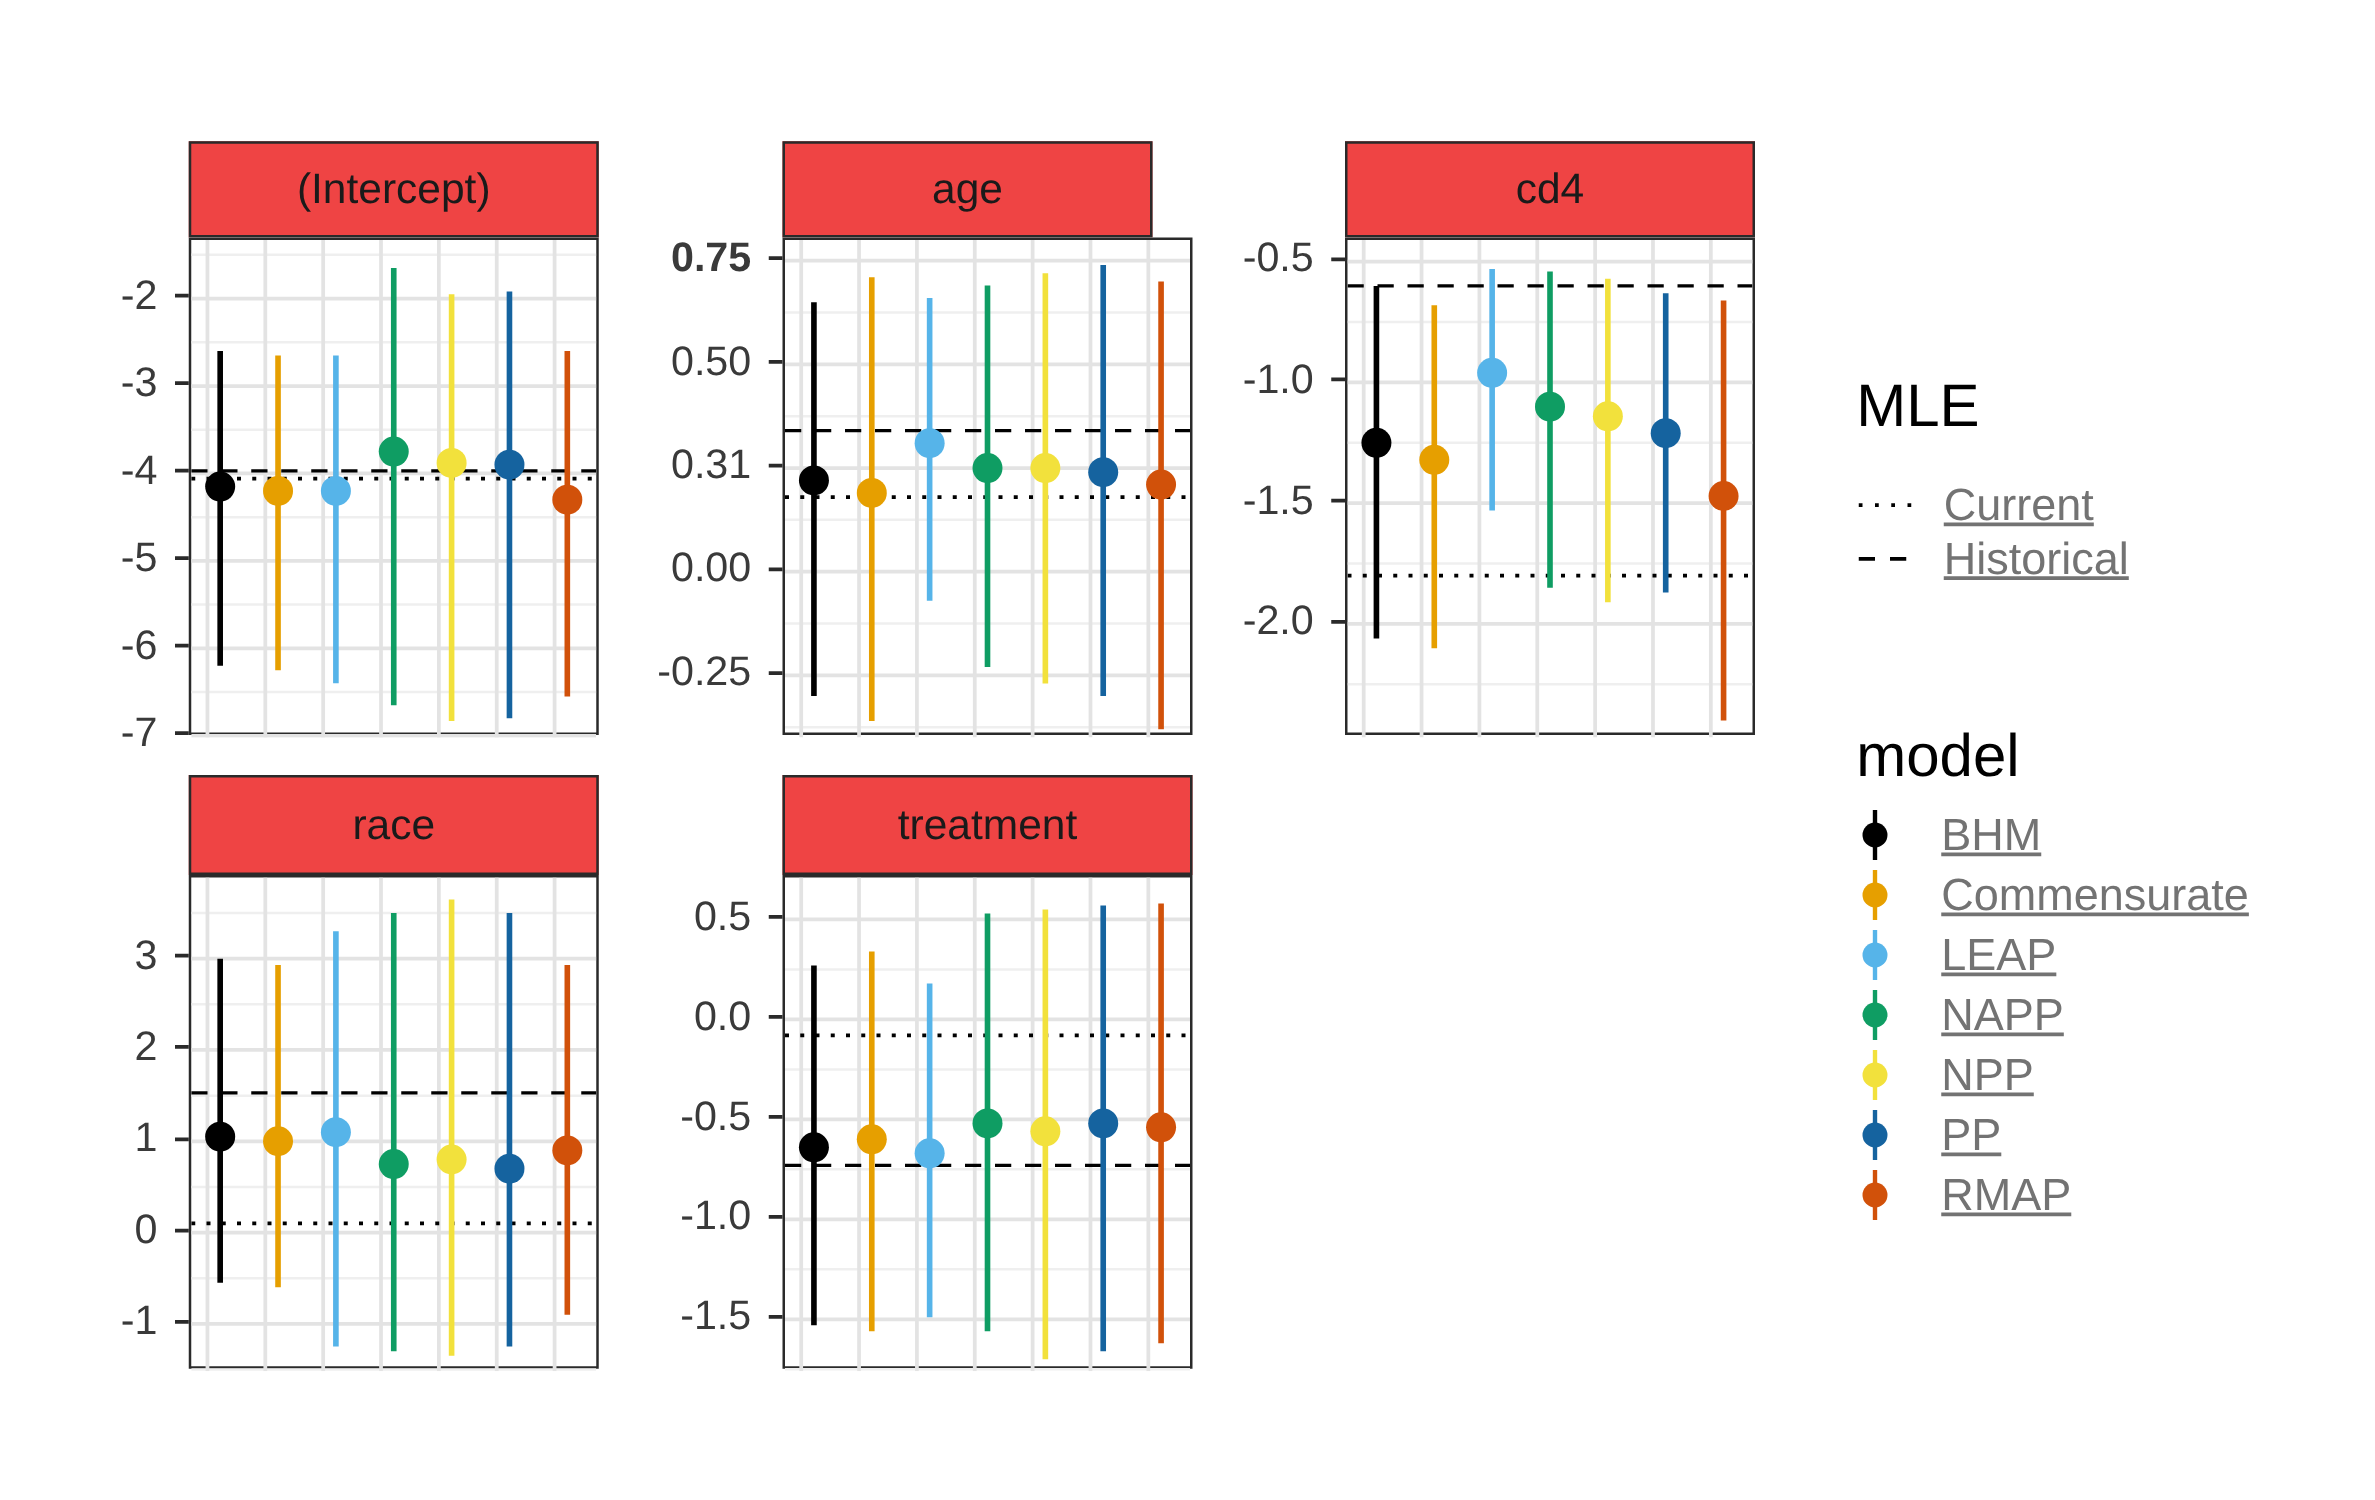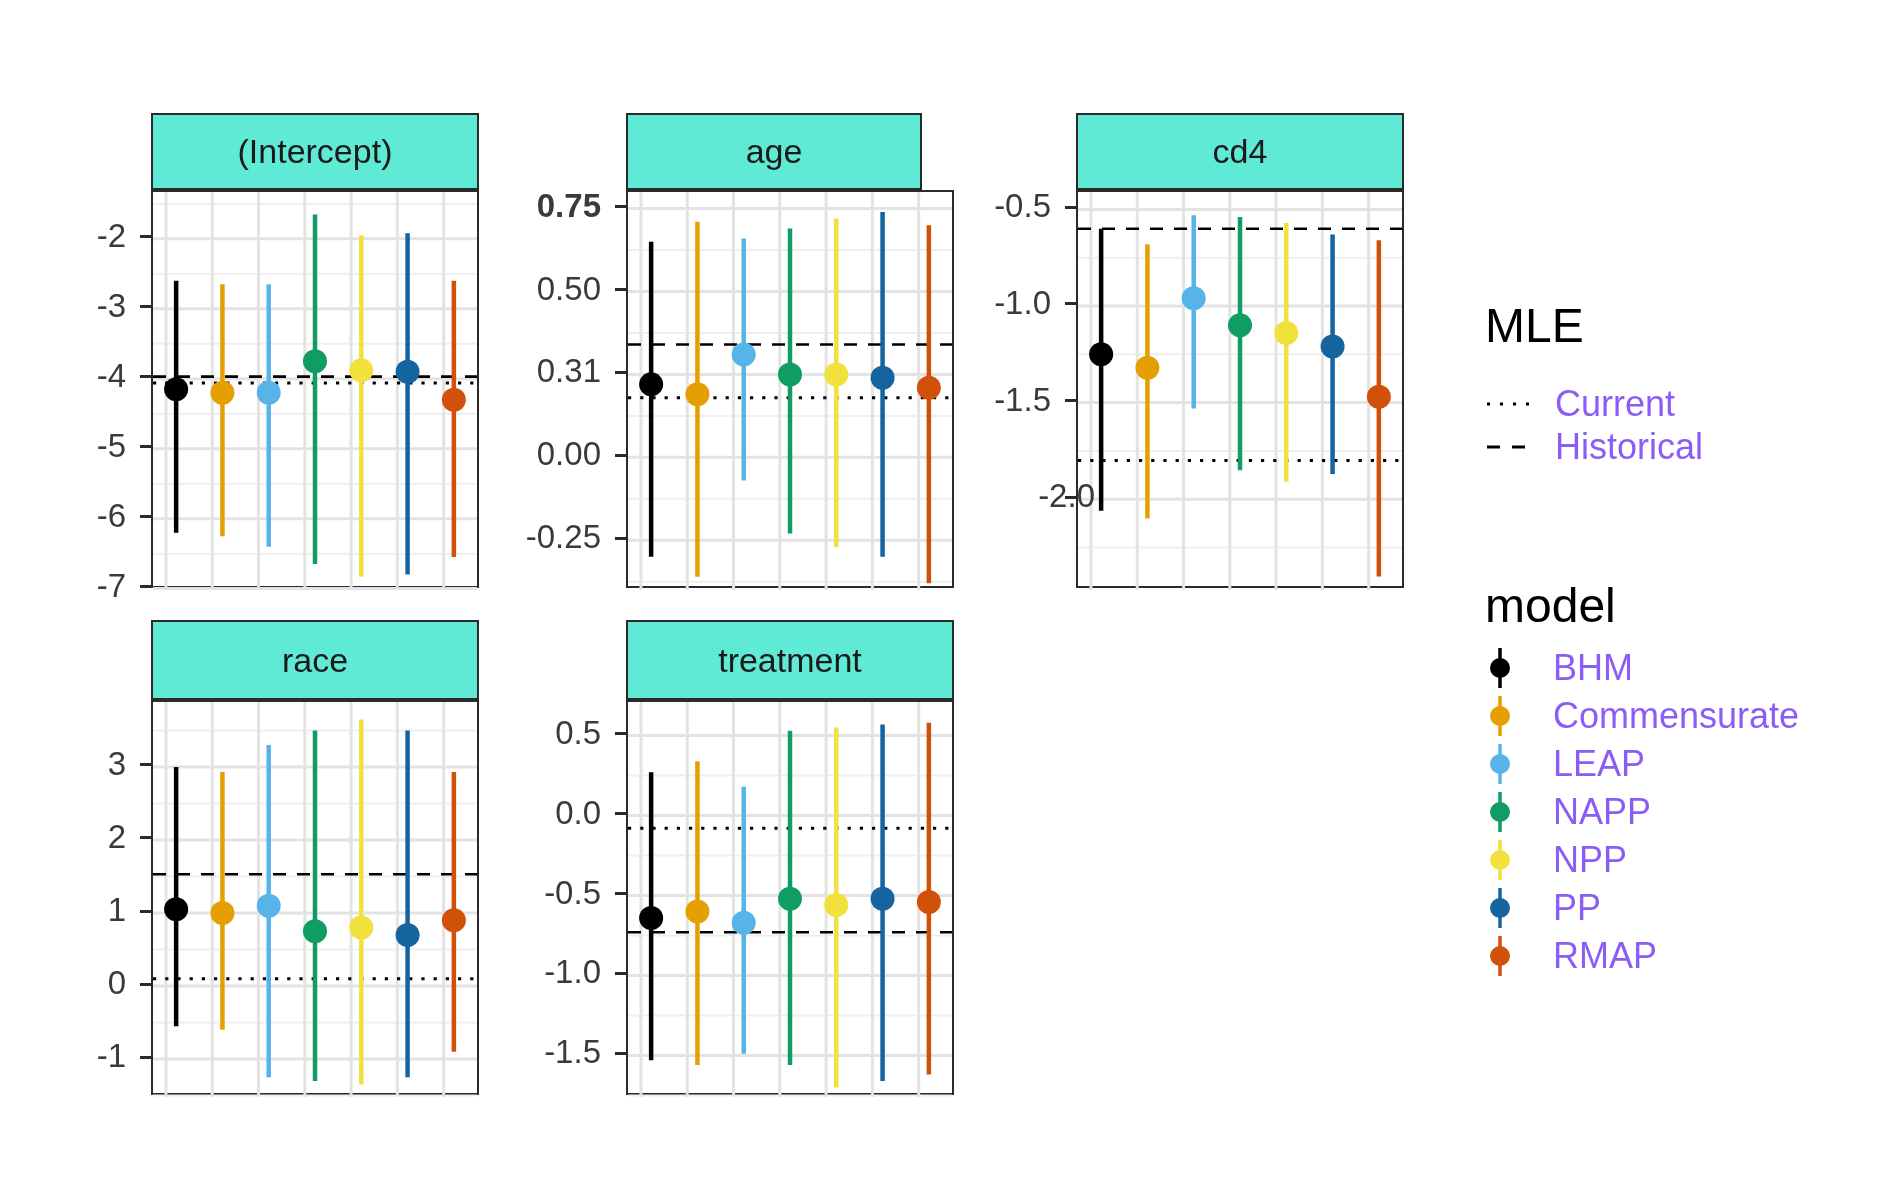--- a/index.html
+++ b/index.html
@@ -5,42 +5,42 @@
   html,body{margin:0;padding:0;background:#ffffff;}
   #canvas{
     position:relative;width:1900px;height:1200px;background:#ffffff;overflow:hidden;
     font-family:"Liberation Sans", sans-serif;
   }
   #plot-title{
     position:absolute;left:122px;top:14px;margin:0;
     font-size:46px;font-weight:400;color:#000000;letter-spacing:0px;
   }
   .strip{
-    position:absolute;background:#5eead4;border:2px solid #2a2a2a;
+    position:absolute;background:#ef4444;border:2px solid #2a2a2a;
     display:flex;align-items:center;justify-content:center;
     font-size:34px;color:#1a1a1a;box-sizing:border-box;
   }
   .panel{
     position:absolute;background:#ffffff;border:2px solid #2a2a2a;box-sizing:border-box;
   }
   .panel svg{position:absolute;left:0;top:0;}
   .ytick-label{
     position:absolute;font-size:33px;color:#3a3a3a;text-align:right;width:130px;line-height:36px;
   }
   .ytick-mark{
     position:absolute;height:3px;width:11px;background:#2a2a2a;
   }
   .legend-title{
     position:absolute;font-size:48px;color:#000000;margin:0;font-weight:400;
   }
   .legend-row{
     position:absolute;display:flex;align-items:center;height:46px;
   }
   .legend-row .sample{width:52px;height:46px;flex:0 0 52px;}
-  .legend-row .lbl{font-size:36px;color:#8b5cf6;margin-left:18px;white-space:nowrap;}
+  .legend-row .lbl{font-size:36px;color:#737373;margin-left:18px;white-space:nowrap;text-decoration:underline;}
 </style>
 </head>
 <body>
 
 <div id="canvas">
   <div id="chart-root">
       <div class="strip" style="left: 151px; top: 113px; width: 328px; height: 77px;">
         <span>(Intercept)</span>
       </div>
       <div class="panel" style="left: 151px; top: 190px; width: 328px; height: 398px;">
@@ -182,21 +182,21 @@
           <circle cx="300.85714285714283" cy="204.79611650485435" r="12" fill="#D1510A"></circle>
         </svg>
       </div>
       <div class="ytick-mark" style="left: 1065px; top: 205.888px;"></div>
       <div class="ytick-label" style="left: 921px; top: 188.388px;">-0.5</div>
       <div class="ytick-mark" style="left: 1065px; top: 302.49px;"></div>
       <div class="ytick-label" style="left: 921px; top: 284.99px;">-1.0</div>
       <div class="ytick-mark" style="left: 1065px; top: 399.092px;"></div>
       <div class="ytick-label" style="left: 921px; top: 381.592px;">-1.5</div>
       <div class="ytick-mark" style="left: 1065px; top: 495.694px;"></div>
-      <div class="ytick-label" style="left: 921px; top: 478.194px; padding-left: 44px;">-2.0</div>
+      <div class="ytick-label" style="left: 921px; top: 478.194px;">-2.0</div>
       <div class="strip" style="left: 151px; top: 620px; width: 328px; height: 80px;">
         <span>race</span>
       </div>
       <div class="panel" style="left: 151px; top: 700px; width: 328px; height: 395px;">
         <svg width="324" height="395">
           <line x1="0" x2="324" y1="28.475046210720897" y2="28.475046210720897" stroke="#efefef" stroke-width="2"></line>
           <line x1="0" x2="324" y1="101.48798521256933" y2="101.48798521256933" stroke="#efefef" stroke-width="2"></line>
           <line x1="0" x2="324" y1="174.50092421441775" y2="174.50092421441775" stroke="#efefef" stroke-width="2"></line>
           <line x1="0" x2="324" y1="247.5138632162662" y2="247.5138632162662" stroke="#efefef" stroke-width="2"></line>
           <line x1="0" x2="324" y1="320.5268022181146" y2="320.5268022181146" stroke="#efefef" stroke-width="2"></line>

